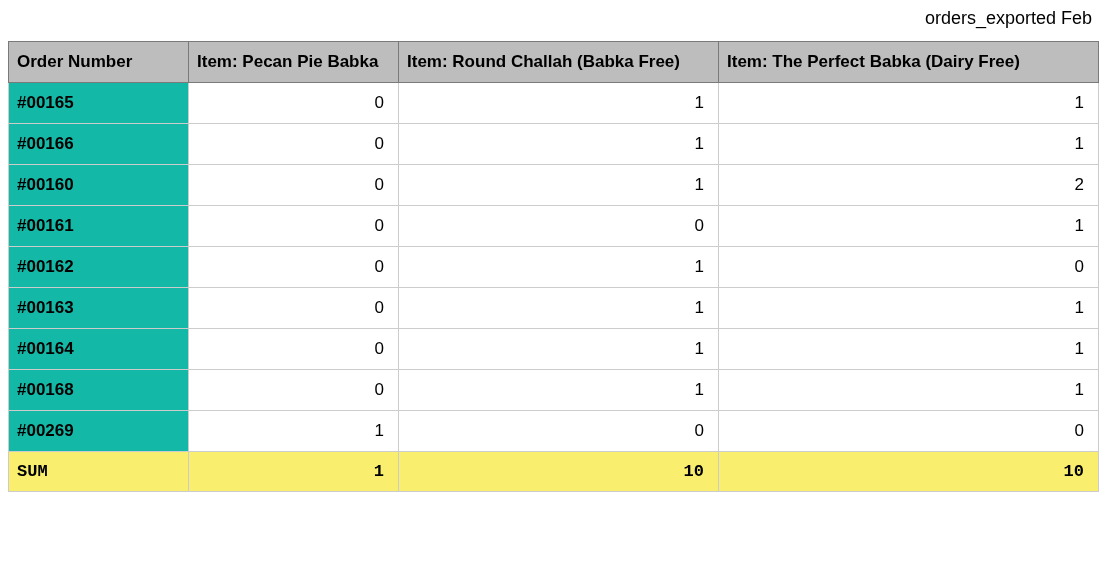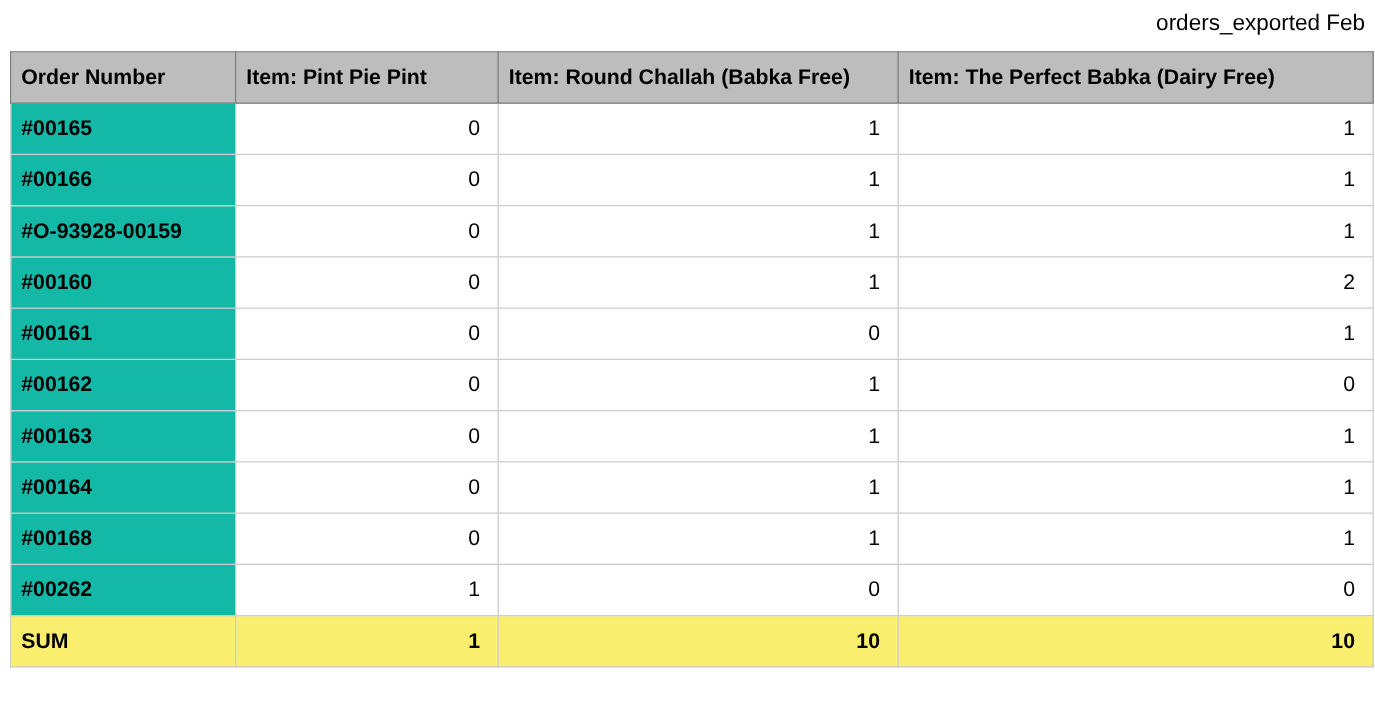--- a/index.html
+++ b/index.html
@@ -42,20 +42,21 @@
       font-weight: bold;
     }
     td.numcell {
       text-align: right;
       padding-right: 14px;
       background: #fff;
     }
     tr.sumrow td {
       background: #f9ee6d;
       font-weight: bold;
+      font-family: Liberation Mono, monospace;
     }
     tr.sumrow td.rowlabel {
       background: #f9ee6d;
     }
     
     col.c0 { width: 180px; }
     col.c1 { width: 210px; }
     col.c2 { width: 320px; }
     col.c3 { width: 380px; }
   </style>
@@ -67,40 +68,34 @@
 <table>
   <colgroup>
     <col class="c0">
       <col class="c1">
       <col class="c2">
       <col class="c3">
   </colgroup>
   <thead>
     <tr>
       <th>Order Number</th>
-      <th>Item: Pint Pie Pint</th>
+      <th>Item: Pecan Pie Babka</th>
       <th>Item: Round Challah (Babka Free)</th>
       <th>Item: The Perfect Babka (Dairy Free)</th>
     </tr>
   </thead>
   <tbody>
     <tr>
       <td class="rowlabel">#00165</td>
       <td class="numcell">0</td>
       <td class="numcell">1</td>
       <td class="numcell">1</td>
     </tr>
     <tr>
       <td class="rowlabel">#00166</td>
-      <td class="numcell">0</td>
-      <td class="numcell">1</td>
-      <td class="numcell">1</td>
-    </tr>
-    <tr>
-      <td class="rowlabel">#O-93928-00159</td>
       <td class="numcell">0</td>
       <td class="numcell">1</td>
       <td class="numcell">1</td>
     </tr>
     <tr>
       <td class="rowlabel">#00160</td>
       <td class="numcell">0</td>
       <td class="numcell">1</td>
       <td class="numcell">2</td>
     </tr>
@@ -128,21 +123,21 @@
       <td class="numcell">1</td>
       <td class="numcell">1</td>
     </tr>
     <tr>
       <td class="rowlabel">#00168</td>
       <td class="numcell">0</td>
       <td class="numcell">1</td>
       <td class="numcell">1</td>
     </tr>
     <tr>
-      <td class="rowlabel">#00262</td>
+      <td class="rowlabel">#00269</td>
       <td class="numcell">1</td>
       <td class="numcell">0</td>
       <td class="numcell">0</td>
     </tr>
     <tr class="sumrow">
       <td class="rowlabel">SUM</td>
       <td class="numcell">1</td>
       <td class="numcell">10</td>
       <td class="numcell">10</td>
     </tr>

